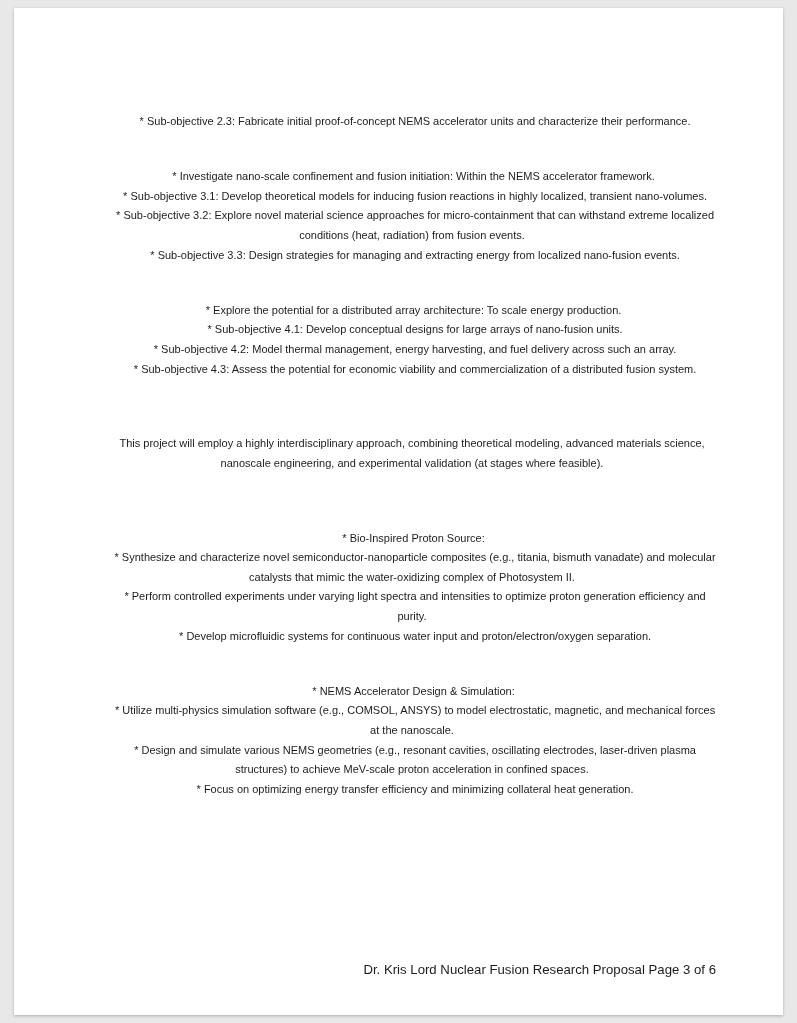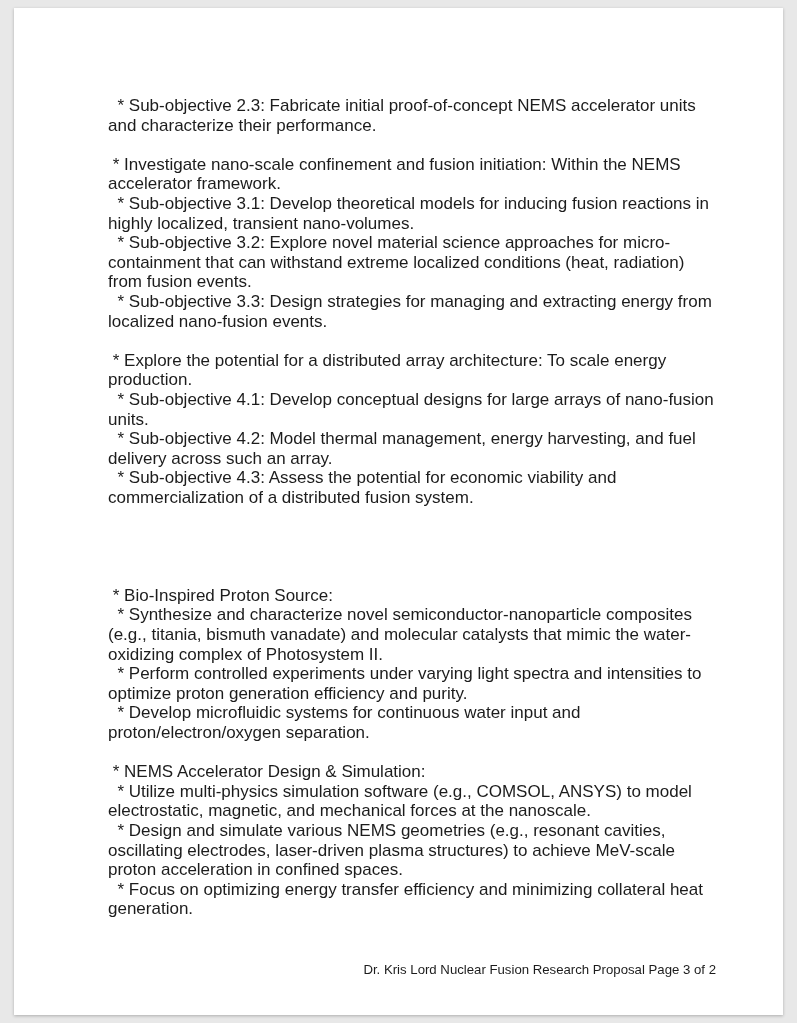--- a/index.html
+++ b/index.html
@@ -23,26 +23,26 @@
     box-shadow: 0 1px 3px rgba(0,0,0,0.25);
     box-sizing: border-box;
   }
   .page-body {
     position: absolute;
     left: 94px;
     top: 88px;
     width: 608px;
   }
   .para {
-    font-size: 17px;
+    font-size: 11px;
     line-height: 19.6px;
     color: #1c1c1c;
-    margin: 0 0 0 0;
+    margin: 16px 0 0 0;
     white-space: pre-wrap;
-    text-align: left;
+    text-align: center;
   }
   .gap-small { height: 19.6px; }
   .footer {
     position: absolute;
     left: 94px;
     top: 952px;
     width: 608px;
     font-size: 13.2px;
     line-height: 19.6px;
     color: #1c1c1c;
@@ -65,31 +65,32 @@
     <div class="gap-small"></div>
 
     <p class="para"> * Explore the potential for a distributed array architecture: To scale energy production.
   * Sub-objective 4.1: Develop conceptual designs for large arrays of nano-fusion units.
   * Sub-objective 4.2: Model thermal management, energy harvesting, and fuel delivery across such an array.
   * Sub-objective 4.3: Assess the potential for economic viability and commercialization of a distributed fusion system.</p>
     <div class="gap-small"></div>
 
     <div class="gap-small"></div>
 
+    <p class="para">This project will employ a highly interdisciplinary approach, combining theoretical modeling, advanced materials science, nanoscale engineering, and experimental validation (at stages where feasible).</p>
     <div class="gap-small"></div>
 
     <div class="gap-small"></div>
 
     <p class="para"> * Bio-Inspired Proton Source:
   * Synthesize and characterize novel semiconductor-nanoparticle composites (e.g., titania, bismuth vanadate) and molecular catalysts that mimic the water-oxidizing complex of Photosystem II.
   * Perform controlled experiments under varying light spectra and intensities to optimize proton generation efficiency and purity.
   * Develop microfluidic systems for continuous water input and proton/electron/oxygen separation.</p>
     <div class="gap-small"></div>
 
     <p class="para"> * NEMS Accelerator Design &amp; Simulation:
   * Utilize multi-physics simulation software (e.g., COMSOL, ANSYS) to model electrostatic, magnetic, and mechanical forces at the nanoscale.
   * Design and simulate various NEMS geometries (e.g., resonant cavities, oscillating electrodes, laser-driven plasma structures) to achieve MeV-scale proton acceleration in confined spaces.
   * Focus on optimizing energy transfer efficiency and minimizing collateral heat generation.</p>
 
   </div>
 
-  <div class="footer">Dr. Kris Lord Nuclear Fusion Research Proposal Page 3 of 2</div>
+  <div class="footer">Dr. Kris Lord Nuclear Fusion Research Proposal Page 3 of 6</div>
 </div>
 
 </body></html>

